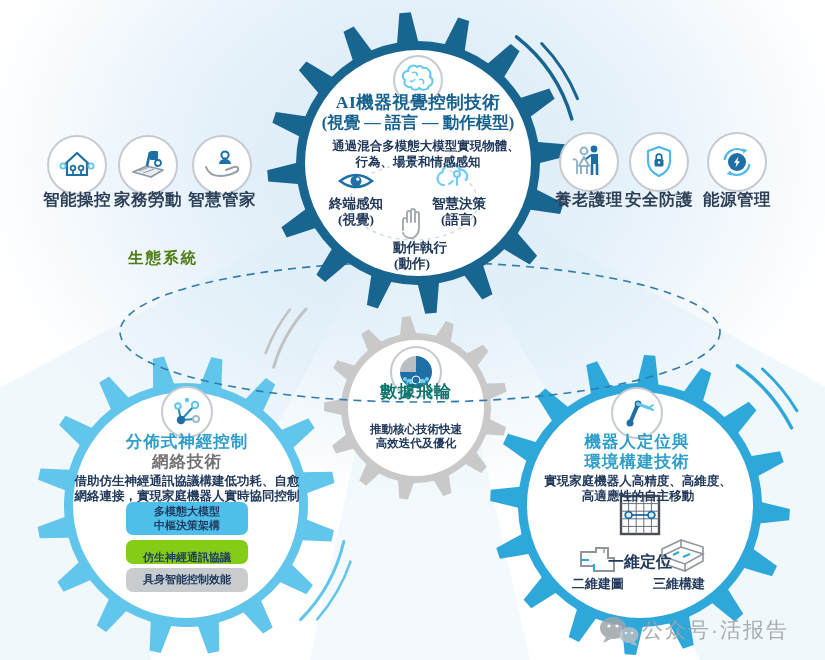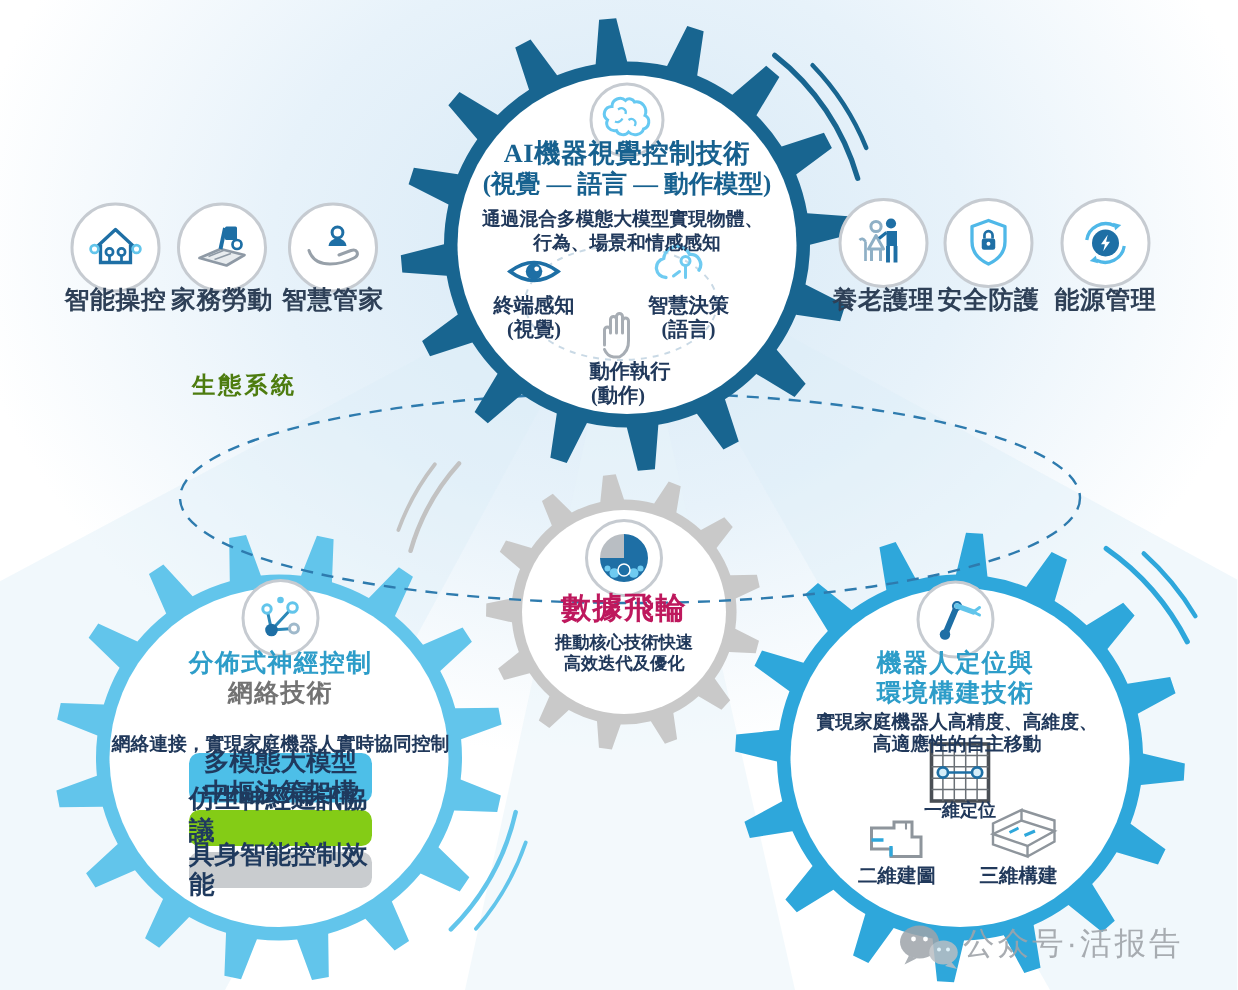--- a/index.html
+++ b/index.html
@@ -3,57 +3,57 @@
 <meta charset="utf-8">
 <style>
   html,body{margin:0;padding:0;background:#fff;}
   .canvas{position:relative;width:825px;height:660px;overflow:hidden;background:#fff;
           font-family:"Liberation Serif",serif;}
   .canvas svg.scene{position:absolute;left:0;top:0;}
   .t{position:absolute;text-align:center;font-weight:bold;color:#21395B;white-space:nowrap;line-height:1.2;}
   
   .tg-t1{left:308px;top:92px;width:220px;font-size:17.5px;color:#17618F;letter-spacing:.5px;}
   .tg-t2{left:288px;top:113px;width:260px;font-size:16.5px;color:#17618F;}
-  .tg-d1{left:295px;top:139px;width:240px;font-size:12.5px;}
+  .tg-d1{left:306px;top:139px;width:240px;font-size:12.5px;}
   .tg-d2{left:298px;top:155px;width:240px;font-size:12.5px;}
   .n1l{left:316px;top:196px;width:80px;font-size:13.5px;}
   .n1s{left:316px;top:212px;width:80px;font-size:13.5px;}
   .n2l{left:419px;top:196px;width:80px;font-size:13.5px;}
   .n2s{left:419px;top:212px;width:80px;font-size:13.5px;}
   .n3l{left:380px;top:240px;width:80px;font-size:13.5px;}
   .n3s{left:372px;top:256px;width:80px;font-size:13.5px;}
   
   .app-label{font-size:16.5px;color:#2E4057;letter-spacing:.5px;}
   .al1{left:32px;top:190px;width:90px;}
   .al2{left:103px;top:190px;width:90px;}
   .al3{left:177px;top:190px;width:90px;}
   .ar1{left:544px;top:190px;width:90px;}
   .ar2{left:614px;top:190px;width:90px;}
   .ar3{left:692px;top:190px;width:90px;}
   .eco{left:128px;top:249px;width:130px;font-size:15.5px;color:#4d7c0f;letter-spacing:2px;text-align:left;font-weight:bold;}
   
-  .cg-t{left:346px;top:394px;width:140px;font-size:20px;color:#be185d;letter-spacing:1px;}
+  .cg-t{left:346px;top:382px;width:140px;font-size:17px;color:#0f766e;letter-spacing:1px;}
   .cg-d1{left:341px;top:423px;width:150px;font-size:11.5px;}
   .cg-d2{left:341px;top:437px;width:150px;font-size:11.5px;}
   
   .lg-t1{left:97px;top:432px;width:180px;font-size:16.5px;color:#2D9DC9;letter-spacing:1px;}
   .lg-t2{left:97px;top:452px;width:180px;font-size:16.5px;color:#737373;letter-spacing:1px;}
   .lg-d1{left:51px;top:474px;width:272px;font-size:12.5px;}
   .lg-d2{left:51px;top:489px;width:272px;font-size:12.5px;}
   .pill{position:absolute;left:126px;width:122px;border-radius:7px;display:flex;flex-direction:column;
-        justify-content:center;align-items:center;font-size:17px;font-weight:bold;color:#1F3A5E;line-height:1.2;}
+        justify-content:center;align-items:center;font-size:11px;font-weight:bold;color:#1F3A5E;line-height:1.2;}
   .pill-1{top:502px;height:33px;}
   .pill-2{top:540px;height:24px;}
   .pill-3{top:568px;height:24px;}
   
   .rg-t1{left:547px;top:432px;width:180px;font-size:16.5px;color:#2D9DC9;letter-spacing:1px;}
   .rg-t2{left:547px;top:452px;width:180px;font-size:16.5px;color:#2D9DC9;letter-spacing:1px;}
   .rg-d1{left:502px;top:474px;width:272px;font-size:12.5px;}
   .rg-d2{left:502px;top:489px;width:272px;font-size:12.5px;}
-  .m1{left:600px;top:533px;width:80px;font-size:12px;}
+  .m1{left:600px;top:552px;width:80px;font-size:16px;}
   .m2{left:556px;top:576px;width:84px;font-size:13px;}
   .m3{left:637px;top:576px;width:84px;font-size:13px;}
   
   .wm{left:642px;top:617px;width:190px;font-size:21px;color:rgba(158,163,169,.9);letter-spacing:2px;
       text-align:left;font-weight:normal;font-family:"Liberation Sans",sans-serif;}
 </style>
 </head>
 <body>
 
 <div class="canvas">
@@ -263,20 +263,21 @@
 <div class="t app-label ar3">能源管理</div>
 
 <div class="t eco">生態系統</div>
 
 <div class="t cg-t">數據飛輪</div>
 <div class="t cg-d1">推動核心技術快速</div>
 <div class="t cg-d2">高效迭代及優化</div>
 
 <div class="t lg-t1">分佈式神經控制</div>
 <div class="t lg-t2">網絡技術</div>
+<div class="t lg-d1">借助仿生神經通訊協議構建低功耗、自愈</div>
 <div class="t lg-d2">網絡連接，實現家庭機器人實時協同控制</div>
 
 <div class="pill pill-1" style="background: rgb(77, 191, 232);">
   <div>多模態大模型</div>
   <div>中樞決策架構</div>
 </div>
 <div class="pill pill-2" style="background: #84cc16; justify-content: flex-end;">
   <div>仿生神經通訊協議</div>
 </div>
 <div class="pill pill-3" style="background: rgb(201, 204, 207);">

